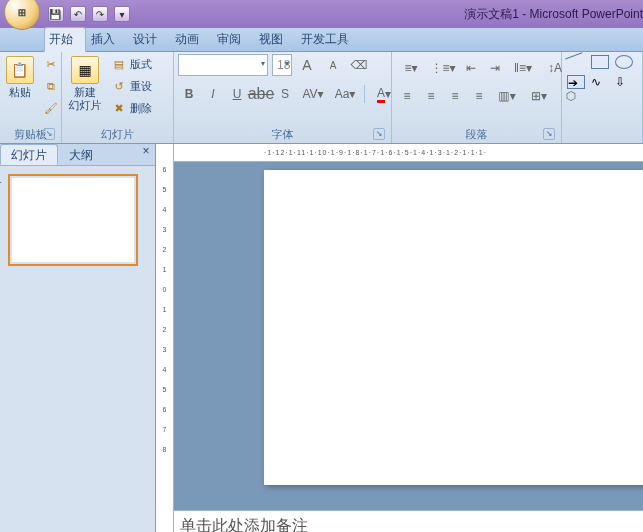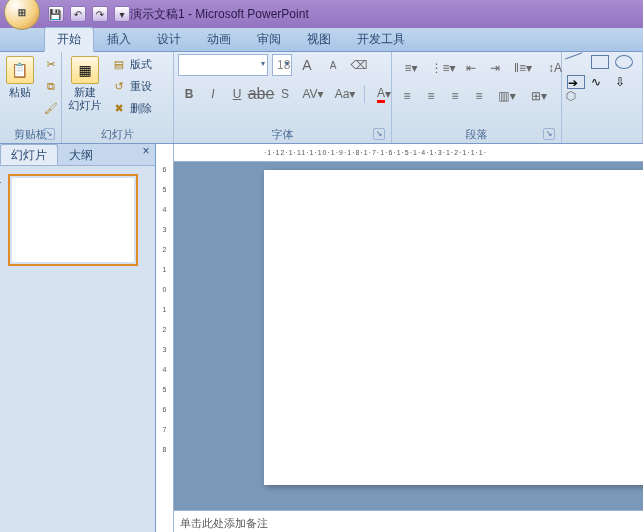--- a/index.html
+++ b/index.html
@@ -3,25 +3,25 @@
 <meta charset="utf-8">
 <style>
   * { box-sizing: border-box; margin: 0; padding: 0; font-family: "Microsoft YaHei", "SimSun", sans-serif; }
   body { width: 643px; height: 532px; background: #b8cce4; overflow: hidden; font-size: 12px; }
 
   
   .titlebar { height: 28px; background: linear-gradient(#a98bcf,#9374c2); display: flex; align-items: center; color: #fff; }
   .office-btn { width: 36px; height: 36px; margin: -4px 4px 0 4px; border-radius: 50%; background: radial-gradient(circle at 30% 30%, #fff, #f5d080 60%, #d08030); border: 1px solid #996; display:flex;align-items:center;justify-content:center;font-size:10px;color:#444;font-weight:bold;}
   .qat { display:flex; gap:6px; margin-left:4px; align-items:center;}
   .qat-btn { width:16px;height:16px;background:linear-gradient(#fff,#c9b7e4);border:1px solid #8b73b5;border-radius:2px;display:flex;align-items:center;justify-content:center;font-size:10px;color:#333;}
-  .title-text { flex:1; text-align:left; font-size:12px; color:#2a1a4a;}
+  .title-text { flex:1; text-align:right; font-size:12px; color:#2a1a4a;}
 
   
   .tabstrip { height:24px; background: linear-gradient(#c0d6ef,#a9c5e6); display:flex; align-items:flex-end; padding-left:44px; gap:0; border-bottom:1px solid #7b9ac7;}
-  .tab { padding:3px 12px 3px 12px; font-size:12px; color:#2b4a73; cursor:pointer; border:1px solid transparent; border-bottom:none;}
+  .tab { padding:3px 12px 3px 4px; font-size:12px; color:#2b4a73; cursor:pointer; border:1px solid transparent; border-bottom:none;}
   .tab.active { background:#e4ecf7; border:1px solid #9bb3d4; border-bottom:1px solid #e4ecf7; border-radius:3px 3px 0 0; margin-bottom:-1px;}
 
   
   .ribbon { height:92px; background: linear-gradient(#e4ecf7,#cddceb); display:flex; border-bottom:1px solid #7b9ac7;}
   .group { border-right:1px solid #a9c1de; display:flex; flex-direction:column; padding:2px 4px 0 4px; }
   .group-body { flex:1; display:flex; align-items:flex-start; gap:4px; }
   .group-label { height:16px; text-align:center; font-size:11px; color:#4a6b94; position:relative;}
   .group-label .launcher { position:absolute; right:2px; top:1px; width:12px;height:12px;border:1px solid #9bb3d4;border-radius:2px;font-size:8px;line-height:10px;color:#4a6b94;}
   .big-btn { width:38px; display:flex; flex-direction:column; align-items:center; gap:2px; padding:2px; cursor:pointer;}
   .big-btn .ico { width:28px;height:28px;border:1px solid #c9a94d;background:linear-gradient(#fff8e1,#ffe08a);border-radius:2px;display:flex;align-items:center;justify-content:center;font-size:14px;}
@@ -49,21 +49,21 @@
   .thumb-wrap { border:2px solid #e08a2c; padding:2px; width:130px;}
   .thumb { background:#fff; width:100%; height:84px;}
   .thumb-num { position:absolute; margin-left:-12px; font-size:10px;color:#555;}
 
   .ruler-v { width:18px; background:#fff; border-right:1px solid #9bb3d4; font-size:7px; color:#555; display:flex; flex-direction:column; align-items:center; padding-top:22px;}
   .ruler-v div{height:20px;}
   .center { flex:1; display:flex; flex-direction:column; background:#7a98b8;}
   .ruler-h { height:18px; background:#fff; border-bottom:1px solid #9bb3d4; font-size:7px;color:#555;display:flex;align-items:center;padding-left:90px;gap:14px; letter-spacing:1px;}
   .slide-area { flex:1; position:relative; overflow:hidden;}
   .slide { position:absolute; left:90px; top:8px; width:420px; height:315px; background:#fff; box-shadow:2px 2px 6px rgba(0,0,0,0.3);}
-  .notes { height:22px; background:#fff; border-top:1px solid #9bb3d4; padding:5px 6px; font-size:11px; color:#555;}
+  .notes { height:22px; background:#fff; border-top:1px solid #9bb3d4; padding:5px 6px; font-size:16px; color:#555;}
 
   .shapes-group .shp{width:18px;height:14px;border:1px solid #5a7ca8;display:inline-block;margin:1px;}
 </style>
 </head>
 <body>
 
 <div class="titlebar">
   <div class="office-btn">⊞</div>
   <div class="qat">
     <div class="qat-btn">💾</div>

